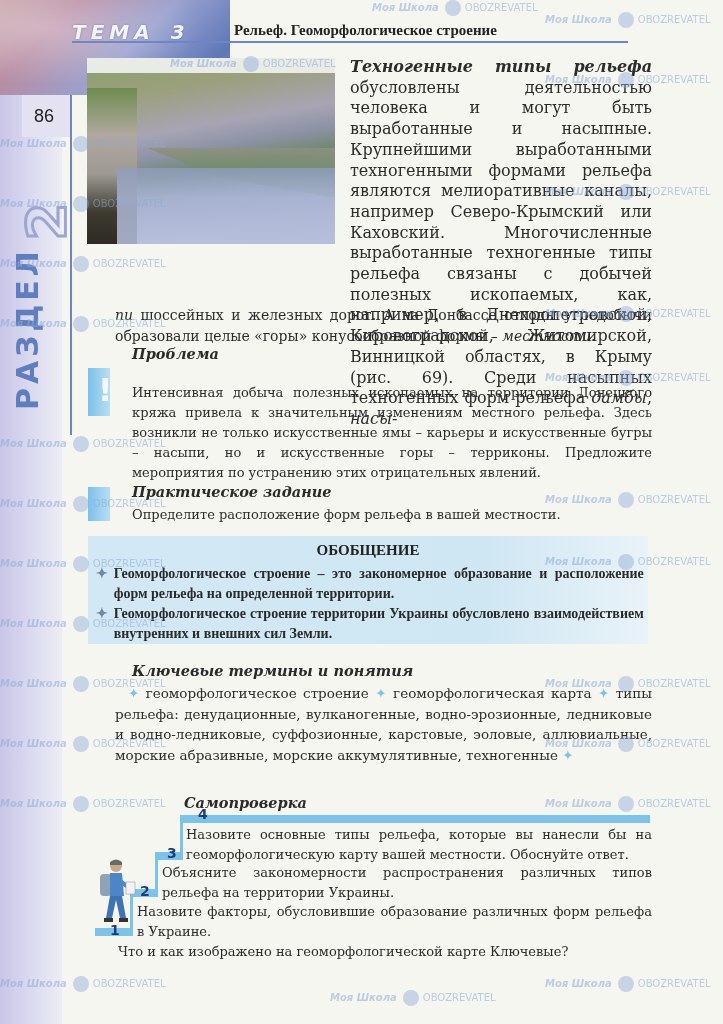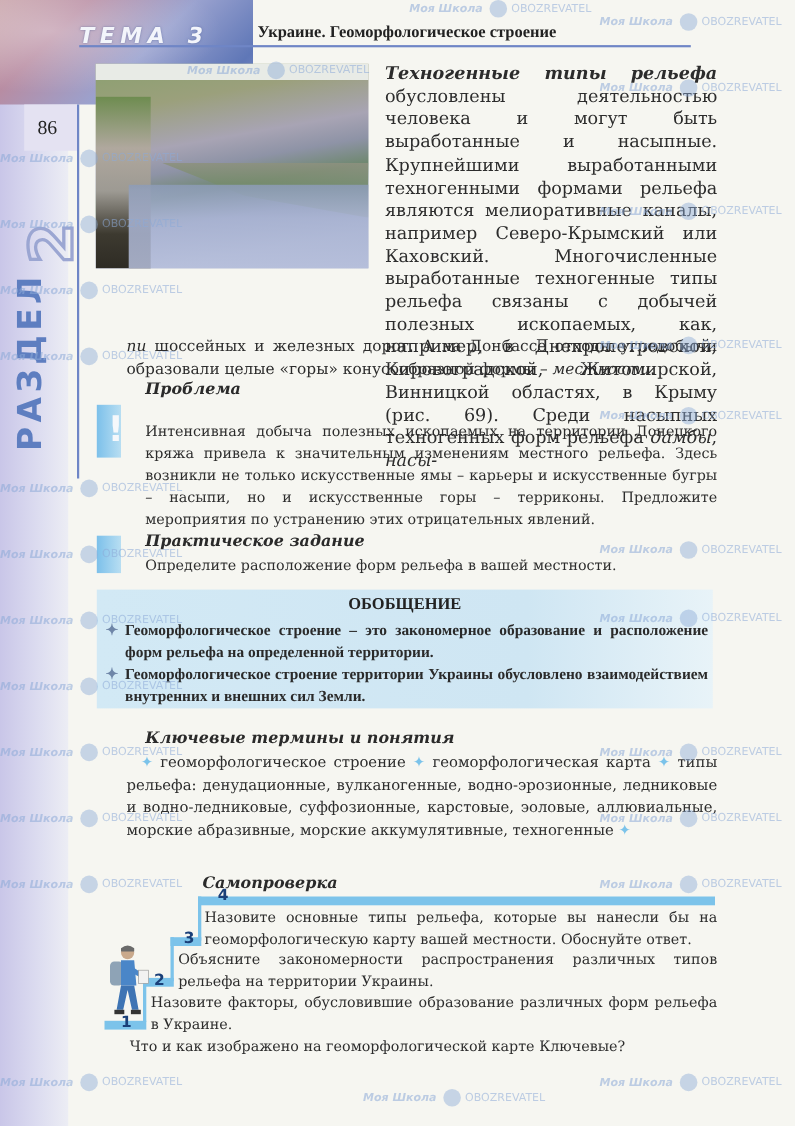--- a/index.html
+++ b/index.html
@@ -40,21 +40,21 @@
   }
   .header-rule {
     position: absolute; left: 72px; top: 41px; width: 556px; height: 2px; background: #6f86c6;
   }
   .page-num-box {
     position: absolute; left: 22px; top: 95px; width: 48px; height: 42px;
     background: #e4e2f2;
   }
   .page-num {
     position: absolute; left: 34px; top: 106px;
-    font-family: Liberation Serif, serif; font-size: 18px; color: #222;
+    font-family: Liberation Sans, sans-serif; font-size: 18px; color: #222;
   }
   .razdel-digit {
     position: absolute; left: 28px; top: 190px;
     font-family: "DejaVu Sans", sans-serif; font-weight: bold; font-size: 54px;
     color: transparent; -webkit-text-stroke: 3px #9ba6d2;
     transform: rotate(-90deg); transform-origin: center;
   }
   .razdel-word {
     position: absolute; left: 10px; top: 410px;
     font-family: "DejaVu Sans", sans-serif; font-weight: bold; font-size: 30px;
@@ -162,21 +162,21 @@
   }
 </style>
 </head>
 <body>
 
 <div class="side-strip"></div>
 <div class="header-banner"></div>
 <div class="tema">
   <span>ТЕМА</span><span class="num">3</span>
 </div>
-<div class="topic-title">Украине. Геоморфологическое строение</div>
+<div class="topic-title">Рельеф. Геоморфологическое строение</div>
 <div class="header-rule"></div>
 <div class="side-line"></div>
 
 <div class="page-num-box"></div>
 <div class="page-num">86</div>
 
 <div class="razdel-digit">2</div>
 <div class="razdel-word">РАЗДЕЛ</div>
 
 <div class="photo">

